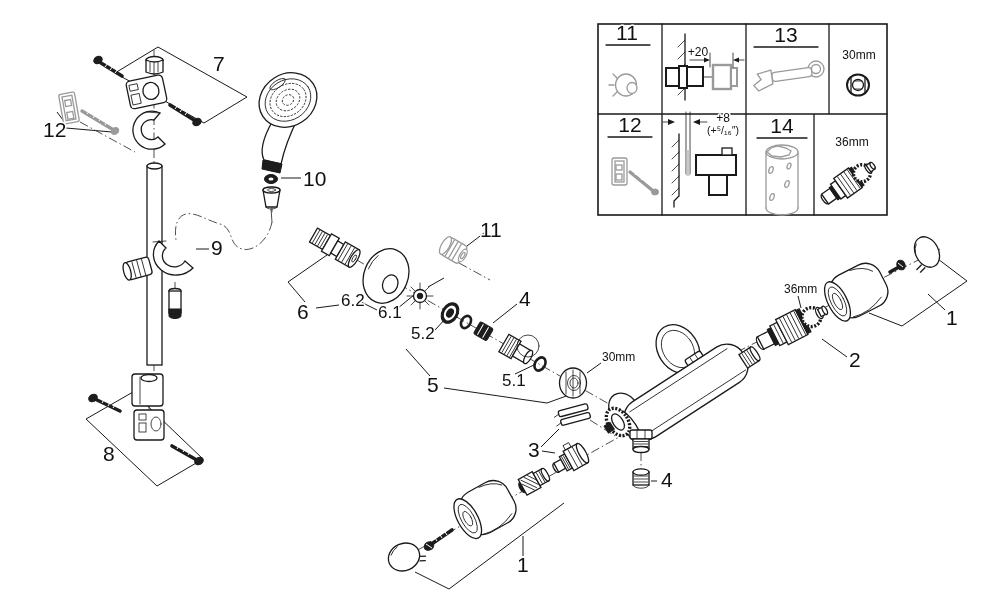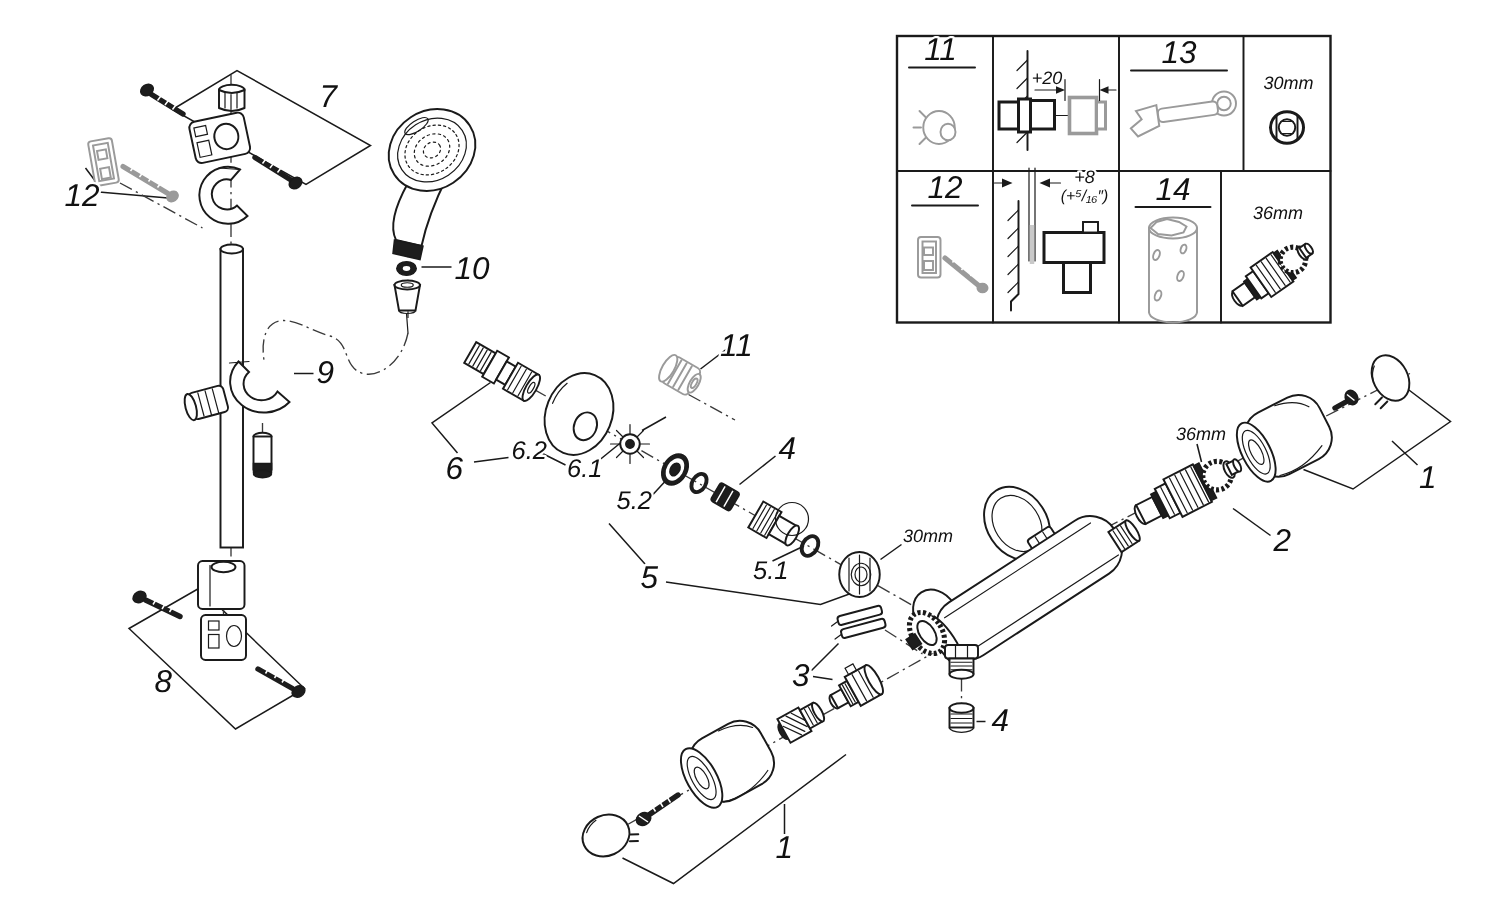--- a/index.html
+++ b/index.html
@@ -1,17 +1,17 @@
 <!DOCTYPE html>
 <html><head>
 <meta charset="utf-8">
 <style>
   html,body{margin:0;padding:0;background:#fff;}
   .stage{position:relative;width:1000px;height:610px;background:#fff;overflow:hidden;
-         font-family:"Liberation Sans",sans-serif;font-style:italic;}
+         font-family:"Liberation Sans",sans-serif;}
   svg{display:block}
   svg text{font-family:"Liberation Sans",sans-serif;fill:#111;
            paint-order:stroke fill;stroke:#fff;stroke-width:3px;stroke-linejoin:round;}
   .t21{font-size:21px}
   .t17{font-size:17px}
   .t12{font-size:12px}
   .t10{font-size:10.5px}
   .ln{stroke:#1a1a1a;stroke-width:1.3;fill:none;stroke-linecap:round}
   .thin{stroke:#1a1a1a;stroke-width:0.8;fill:none;stroke-linecap:round}
   .wfill{fill:#fff;stroke:#1a1a1a;stroke-width:1.3}

